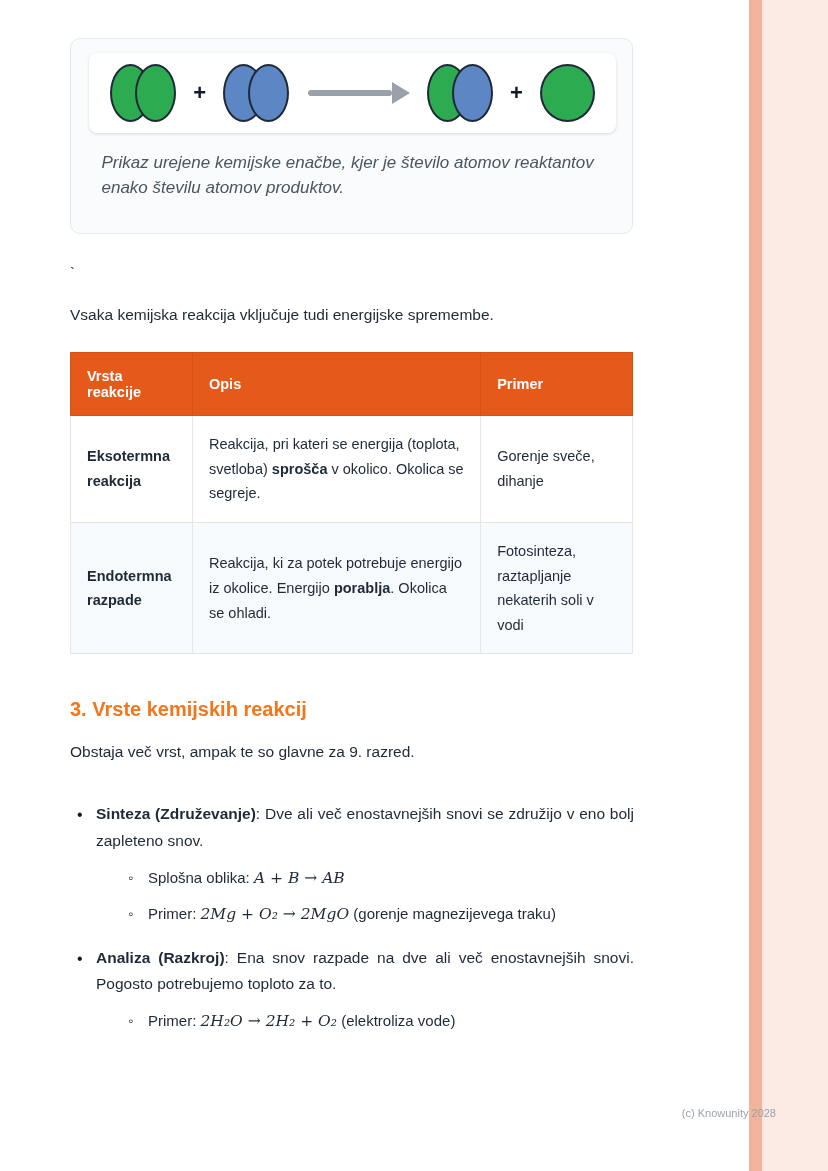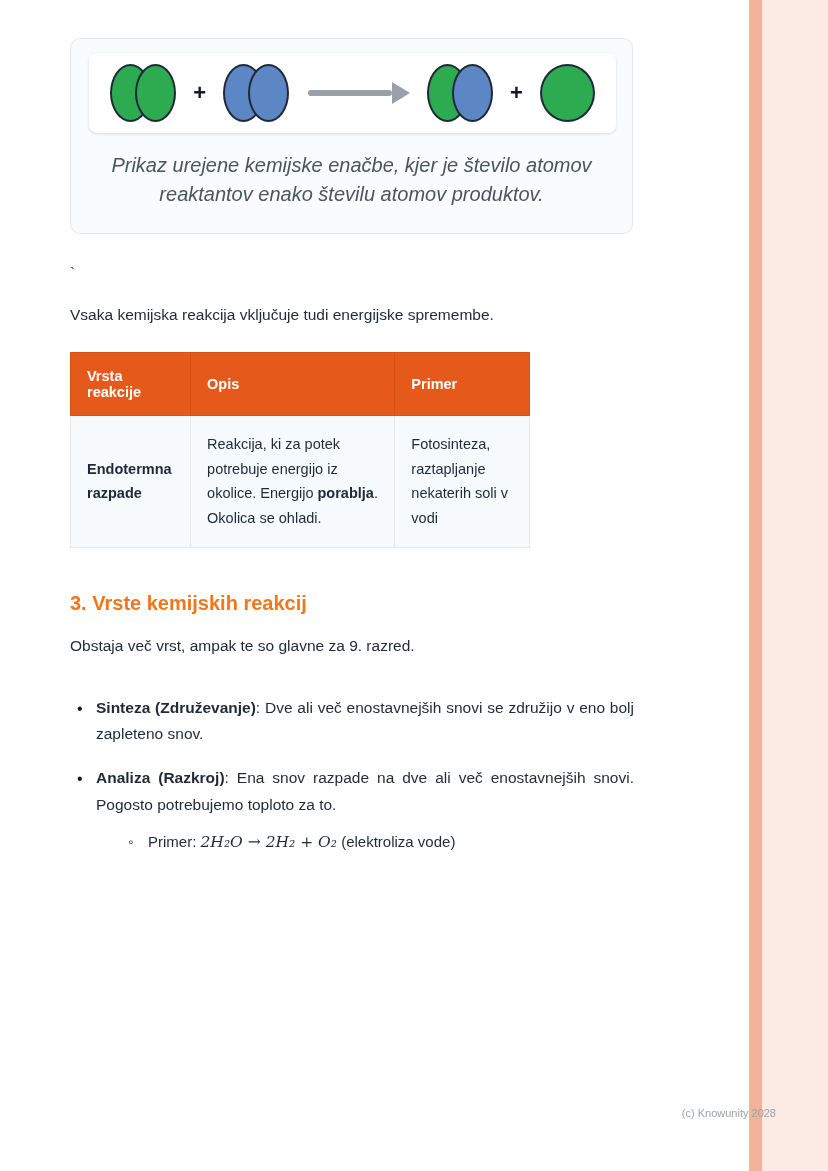--- a/index.html
+++ b/index.html
@@ -42,38 +42,38 @@
   .c-blue  { background:#5d86c5; border-color:#3e68a9; }
   .atom { width:55px; height:58px; border-radius:50%; border:2px solid; flex:0 0 auto; }
   .plus { font-size:22px; font-weight:bold; color:#111827; flex:0 0 auto; }
   .arrow { position:relative; width:104px; height:24px; flex:0 0 auto; }
   .arrow .shaft { position:absolute; left:2px; top:9px; width:84px; height:6px; background:#9aa0a7; border-radius:3px; }
   .arrow .head  { position:absolute; right:0; top:1px; width:0; height:0;
                   border-left:18px solid #9aa0a7; border-top:11px solid transparent; border-bottom:11px solid transparent; }
   .caption {
     margin:18px auto 0 auto;
     max-width:500px;
-    text-align:center;
+    text-align:left;
     font-style:italic;
-    font-size:20px;
+    font-size:17px;
     line-height:1.45;
     color:#4a5560;
   }
 
   .stray { margin-top:30px; font-size:15px; color:#111827; height:20px; }
 
   h2.orange {
     margin-top:44px;
     font-size:20px;
     font-weight:700;
     color:#f2761b;
   }
   p.body { margin-top:22px; font-size:15.5px; color:#1f2937; }
 
-  table.rtable { margin-top:28px; width:460px; border-collapse:collapse; }
+  table.rtable { margin-top:28px; width:563px; border-collapse:collapse; }
   .rtable th {
     background:#e5591a; color:#ffffff;
     font-size:14.5px; font-weight:700; text-align:left;
     padding:15px 16px; vertical-align:middle;
     border:1px solid #d8520f;
   }
   .rtable col.c1 { width:122px; } .rtable col.c2 { width:289px; } .rtable col.c3 { width:152px; }
   .rtable td {
     border:1px solid #e5e7eb;
     padding:16px;
@@ -160,35 +160,48 @@
         <col class="c3">
       </colgroup>
     <thead>
       <tr>
         <th>Vrsta reakcije</th>
         <th>Opis</th>
         <th>Primer</th>
       </tr>
     </thead>
     <tbody>
+      <tr>
+        <td class="vrsta">Eksotermna reakcija</td>
+        <td><span>Reakcija, pri kateri se energija (toplota, svetloba) </span><strong>sprošča</strong><span> v okolico. Okolica se segreje.</span></td>
+        <td>Gorenje sveče, dihanje</td>
+      </tr>
       <tr class="alt">
         <td class="vrsta">Endotermna razpade</td>
         <td><span>Reakcija, ki za potek potrebuje energijo iz okolice. Energijo </span><strong>porablja</strong><span>. Okolica se ohladi.</span></td>
         <td>Fotosinteza, raztapljanje nekaterih soli v vodi</td>
       </tr>
     </tbody>
   </table>
 
   <h2 class="orange">3. Vrste kemijskih reakcij</h2>
   <p class="body">Obstaja več vrst, ampak te so glavne za 9. razred.</p>
 
   <div class="bullets">
 
     <div class="bullet">
       <span class="b">Sinteza (Združevanje)</span><span>: Dve ali več enostavnejših snovi se združijo v eno bolj zapleteno snov.</span>
+      <div class="subs">
+        <div class="sub">
+          <span>Splošna oblika: </span><span class="math">A + B → AB</span><span></span>
+        </div>
+        <div class="sub">
+          <span>Primer: </span><span class="math">2Mg + O₂ → 2MgO</span><span> (gorenje magnezijevega traku)</span>
+        </div>
+      </div>
     </div>
 
     <div class="bullet">
       <span class="b">Analiza (Razkroj)</span><span>: Ena snov razpade na dve ali več enostavnejših snovi. Pogosto potrebujemo toploto za to.</span>
       <div class="subs">
         <div class="sub">
           <span>Primer: </span><span class="math">2H₂O → 2H₂ + O₂</span><span> (elektroliza vode)</span>
         </div>
       </div>
     </div>

